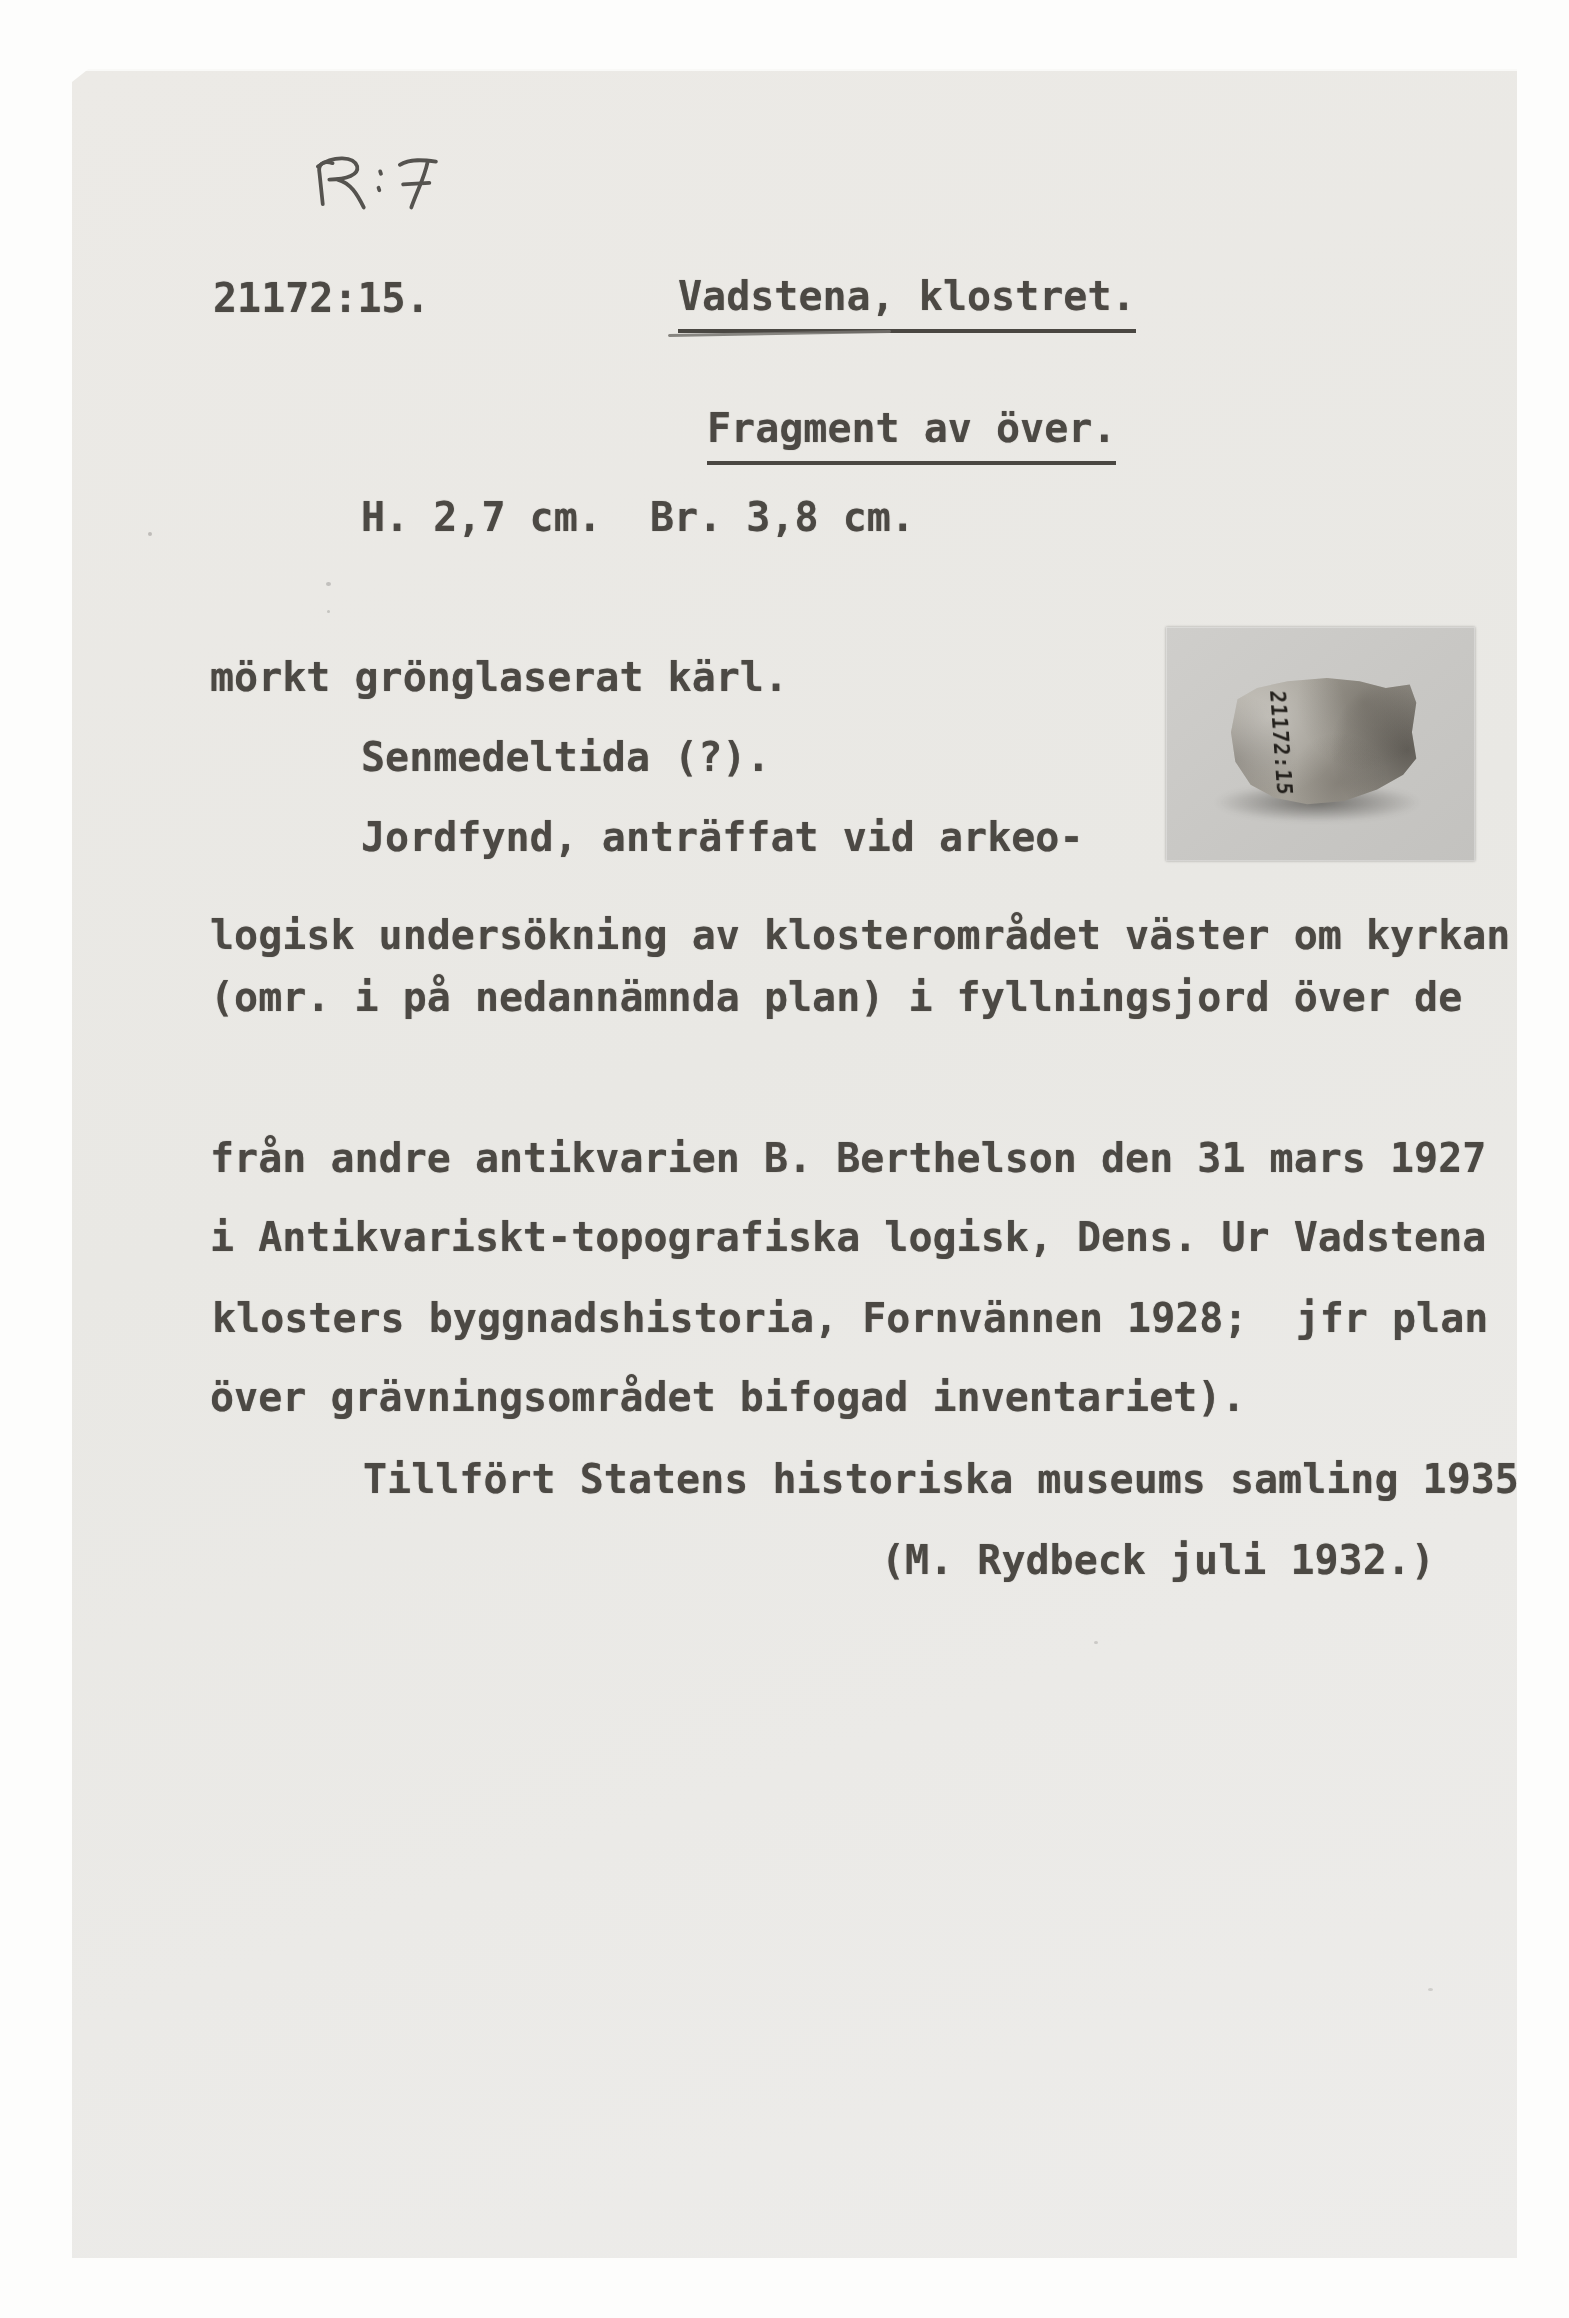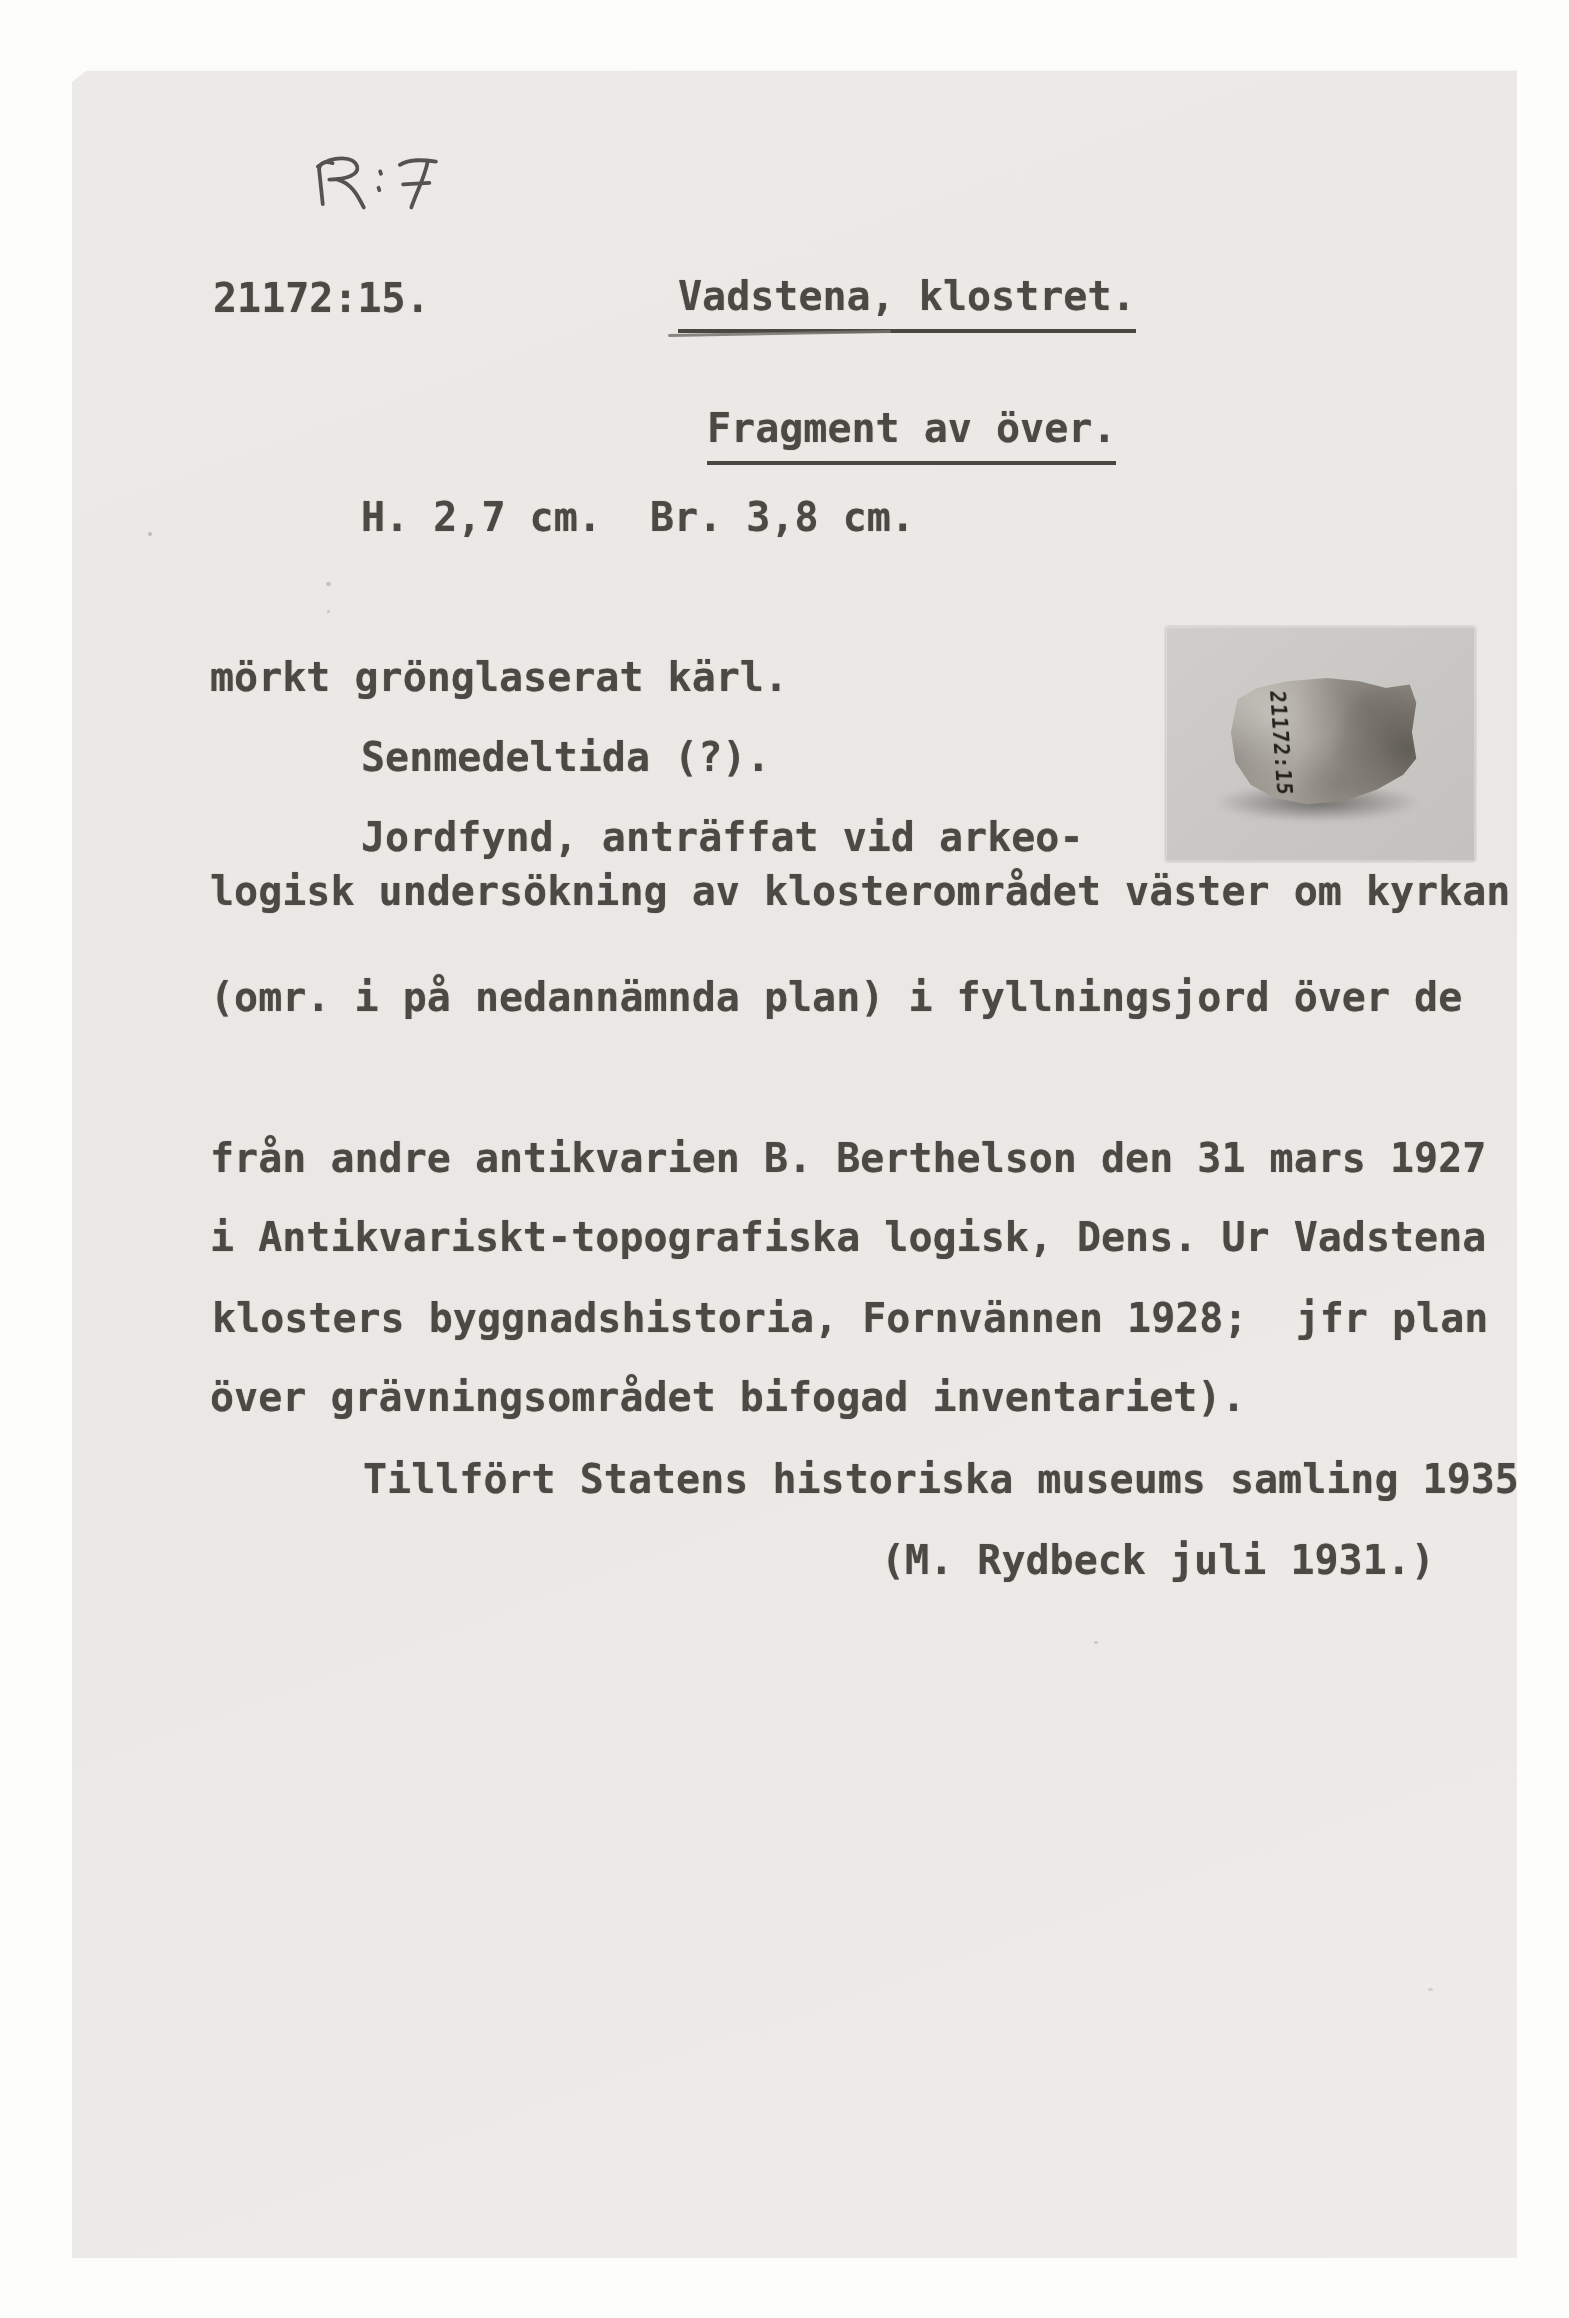--- a/index.html
+++ b/index.html
@@ -94,28 +94,28 @@
     <div class="typed" style="left:141px;top:207px;">21172:15.</div>
     <div class="typed underlined" style="left:606px;top:205px;">Vadstena, klostret.</div>
     <div class="pencil-underline"></div>
 
     <div class="typed underlined" style="left:635px;top:337px;">Fragment av över.</div>
 
     <div class="typed" style="left:289px;top:426px;">H. 2,7 cm.  Br. 3,8 cm.</div>
     <div class="typed" style="left:138px;top:586px;">mörkt grönglaserat kärl.</div>
     <div class="typed" style="left:289px;top:666px;">Senmedeltida (?).</div>
     <div class="typed" style="left:289px;top:746px;">Jordfynd, anträffat vid arkeo-</div>
-    <div class="typed" style="left:138px;top:800px;">logisk undersökning av klosterområdet väster om kyrkan</div>
+    <div class="typed" style="left:138px;top:844px;">logisk undersökning av klosterområdet väster om kyrkan</div>
     <div class="typed" style="left:138px;top:906px;">(omr. i på nedannämnda plan) i fyllningsjord över de</div>
     <div class="typed" style="left:138px;top:1067px;">från andre antikvarien B. Berthelson den 31 mars 1927</div>
     <div class="typed" style="left:138px;top:1146px;">i Antikvariskt-topografiska logisk, Dens. Ur Vadstena</div>
     <div class="typed" style="left:140px;top:1227px;">klosters byggnadshistoria, Fornvännen 1928;  jfr plan</div>
     <div class="typed" style="left:138px;top:1306px;">över grävningsområdet bifogad inventariet).</div>
     <div class="typed" style="left:291px;top:1388px;">Tillfört Statens historiska museums samling 1935.</div>
-    <div class="typed" style="left:809px;top:1469px;">(M. Rydbeck juli 1931.)</div>
+    <div class="typed" style="left:809px;top:1469px;">(M. Rydbeck juli 1932.)</div>
 
     <div class="photo">
       <div class="sherd-shadow"></div>
       <div class="sherd"></div>
       <div class="sherd-inscription">21172:15</div>
     </div>
 
     <div class="speck" style="left:76px;top:461px;width:4.1px;height:4.1px;opacity:.55;"></div>
     <div class="speck" style="left:254px;top:511px;width:5px;height:4.1px;opacity:.5;"></div>
     <div class="speck" style="left:255px;top:539px;width:3.3px;height:3.3px;opacity:.45;"></div>

